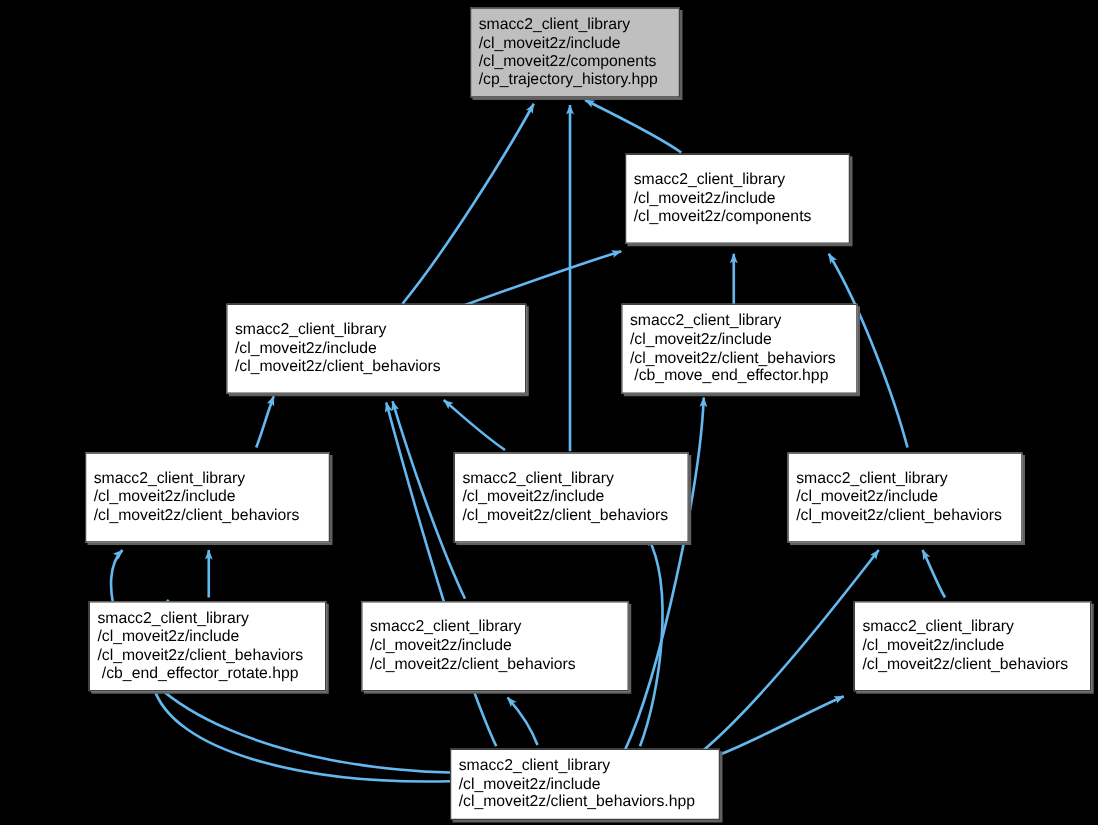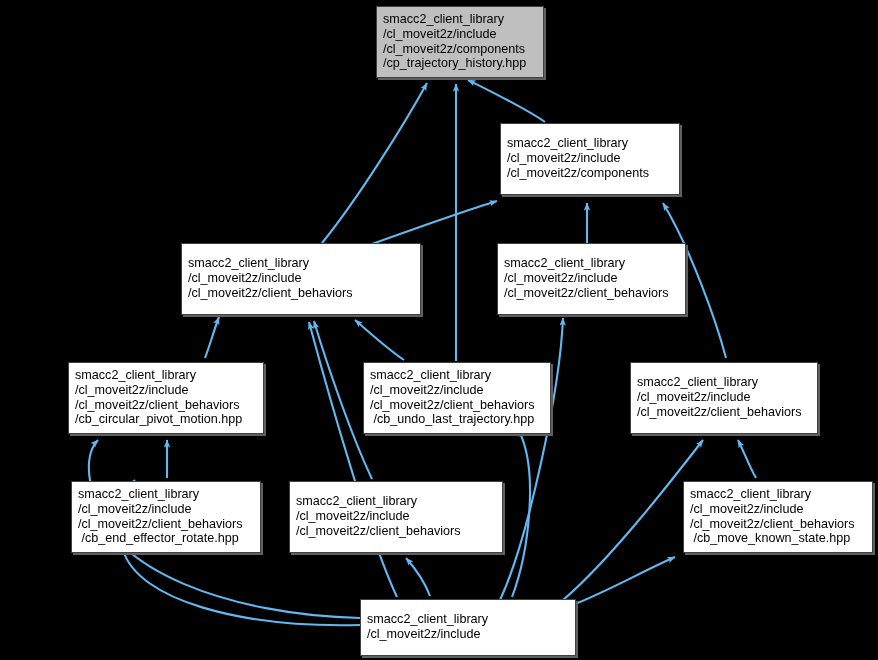--- a/index.html
+++ b/index.html
@@ -88,34 +88,33 @@
   <div class="node n-l" style="left:181px;top:243px;width:240px;height:72px;">
     <div class="ln">smacc2_client_library</div>
     <div class="ln">/cl_moveit2z/include</div>
     <div class="ln">/cl_moveit2z/client_behaviors</div>
   </div>
 
   <div class="node n-l" style="left:497px;top:243px;width:189px;height:72px;">
     <div class="ln">smacc2_client_library</div>
     <div class="ln">/cl_moveit2z/include</div>
     <div class="ln">/cl_moveit2z/client_behaviors</div>
+    <div class="ln"> /cb_move_end_effector.hpp</div>
   </div>
 
   <div class="node n-l" style="left:68px;top:362px;width:196px;height:72px;">
     <div class="ln">smacc2_client_library</div>
     <div class="ln">/cl_moveit2z/include</div>
     <div class="ln">/cl_moveit2z/client_behaviors</div>
-    <div class="ln">/cb_circular_pivot_motion.hpp</div>
   </div>
 
   <div class="node n-l" style="left:363px;top:362px;width:188px;height:72px;">
     <div class="ln">smacc2_client_library</div>
     <div class="ln">/cl_moveit2z/include</div>
     <div class="ln">/cl_moveit2z/client_behaviors</div>
-    <div class="ln"> /cb_undo_last_trajectory.hpp</div>
   </div>
 
   <div class="node n-l" style="left:630px;top:362px;width:188px;height:72px;">
     <div class="ln">smacc2_client_library</div>
     <div class="ln">/cl_moveit2z/include</div>
     <div class="ln">/cl_moveit2z/client_behaviors</div>
   </div>
 
   <div class="node n-l" style="left:71px;top:481px;width:190px;height:72px;">
     <div class="ln">smacc2_client_library</div>
@@ -127,21 +126,21 @@
   <div class="node n-l" style="left:289px;top:481px;width:214px;height:72px;">
     <div class="ln">smacc2_client_library</div>
     <div class="ln">/cl_moveit2z/include</div>
     <div class="ln">/cl_moveit2z/client_behaviors</div>
   </div>
 
   <div class="node n-l" style="left:683px;top:481px;width:190px;height:72px;">
     <div class="ln">smacc2_client_library</div>
     <div class="ln">/cl_moveit2z/include</div>
     <div class="ln">/cl_moveit2z/client_behaviors</div>
-    <div class="ln"> /cb_move_known_state.hpp</div>
   </div>
 
   <div class="node n-l" style="left:360px;top:599px;width:216px;height:57px;">
     <div class="ln">smacc2_client_library</div>
     <div class="ln">/cl_moveit2z/include</div>
+    <div class="ln">/cl_moveit2z/client_behaviors.hpp</div>
   </div>
 
 </div>
 
 </body></html>

